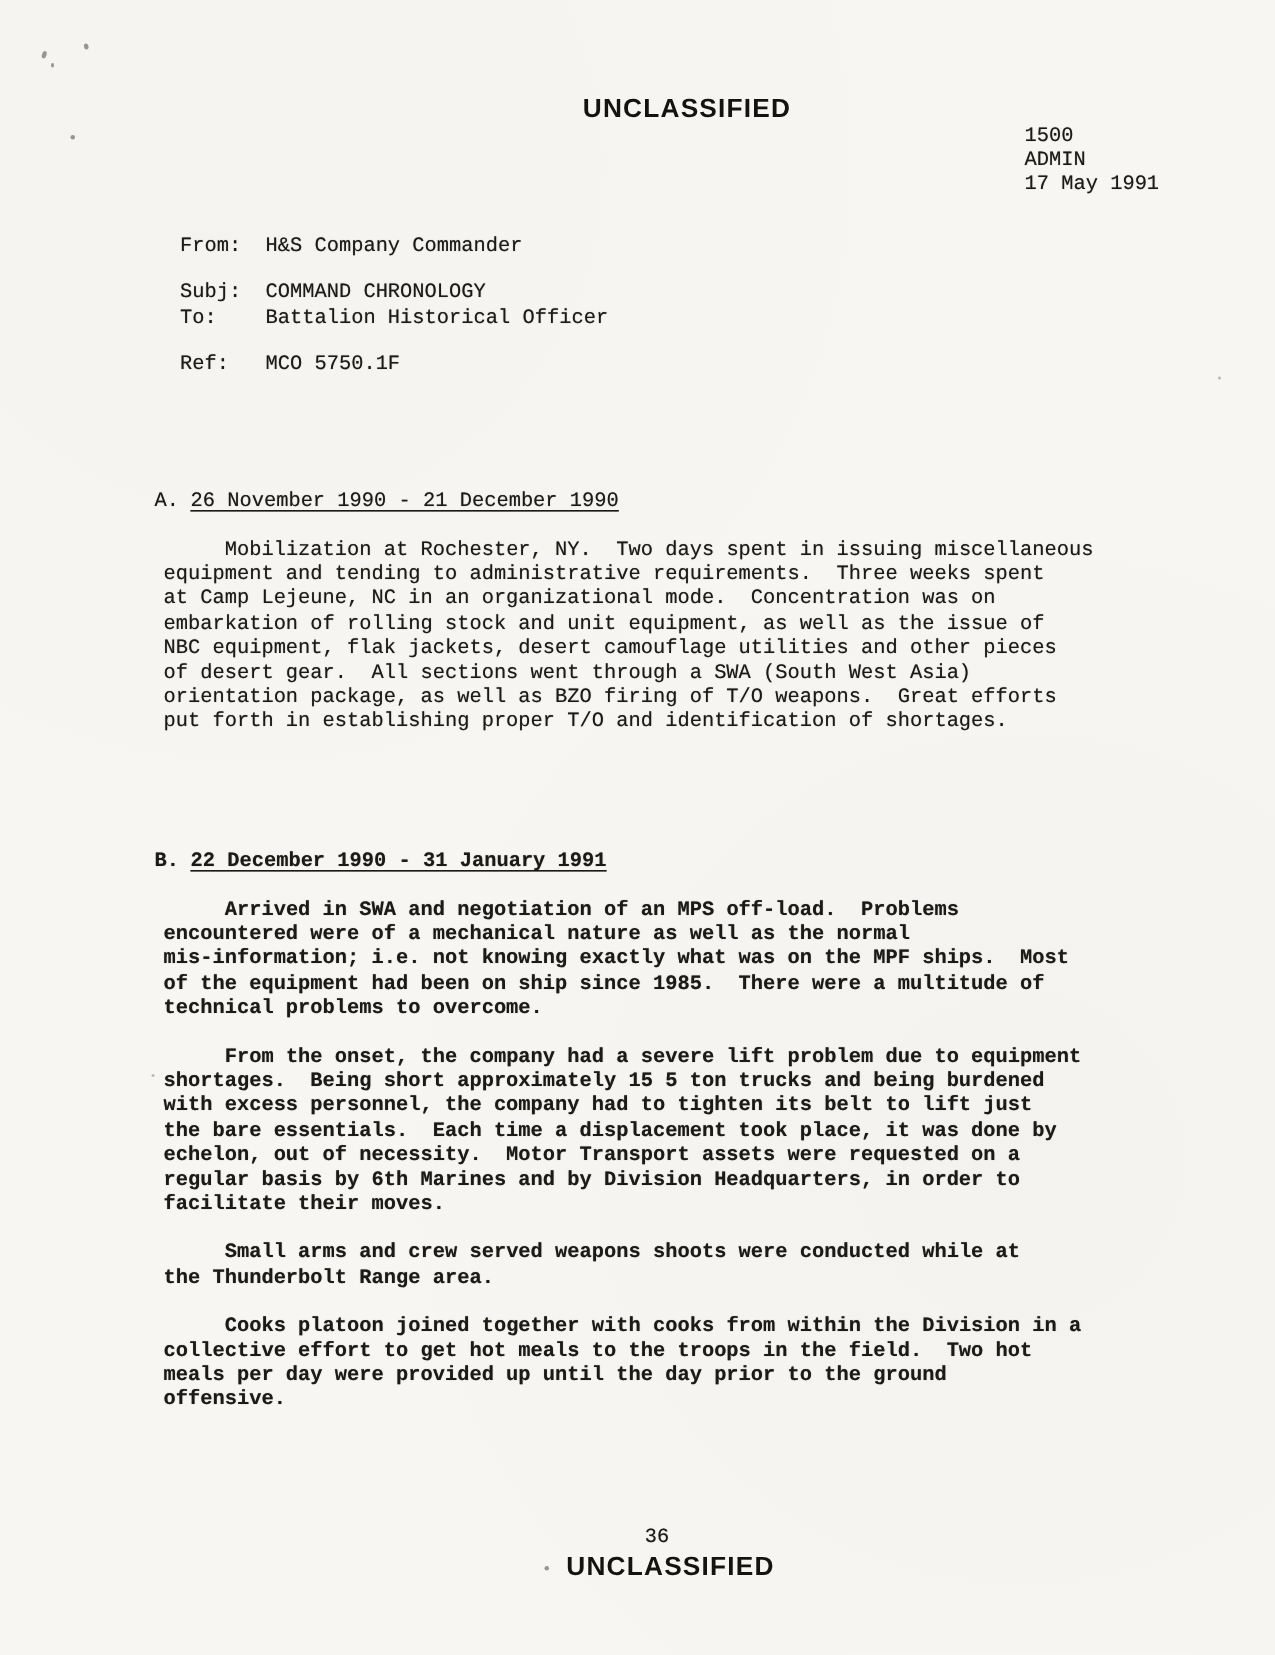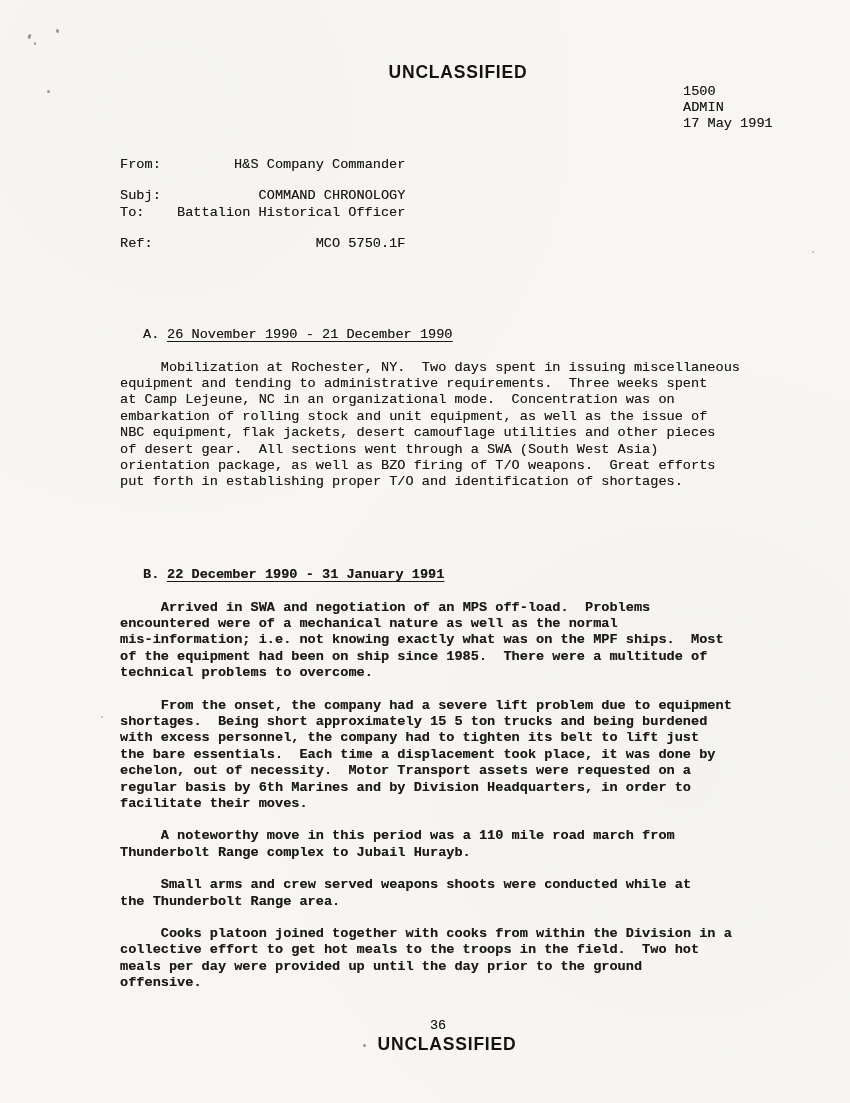--- a/index.html
+++ b/index.html
@@ -38,42 +38,42 @@
     font-size: 13.6px;
     line-height: 16.2px;
     white-space: pre;
   }
   .letterhead {
     position: absolute;
     top: 157px; left: 120px;
     font-size: 13.6px;
     line-height: 16.4px;
   }
-  .lh-row { display: flex; justify-content: space-between; }
+  .lh-row { display: flex; }
   .lh-row.spaced { margin-top: 15px; }
   .lh-label { width: 57px; flex: 0 0 57px; }
 
   .doc-body {
     position: absolute;
     top: 278px; left: 103px;
     width: 700px;
     font-size: 13.6px;
     line-height: 16.4px;
     white-space: pre-wrap;
   }
   .section + .section { margin-top: 11px; font-weight: bold; }
-  .section-heading { margin-bottom: 16px; margin-left: 40px; }
+  .section-heading { margin-bottom: 16px; }
   .sec-letter { display: inline-block; width: 24px; }
   .sec-title {
     text-decoration: underline;
     text-underline-offset: 3px;
     text-decoration-thickness: 1px;
   }
   .para {
-    margin-left: 17px;
+    margin-left: 6px;
     margin-bottom: 16px;
   }
 
   .page-number {
     position: absolute;
     top: 1018px; left: 0; width: 100%;
     text-align: center;
     transform: translateX(13px);
     font-size: 13.5px;
   }
@@ -141,22 +141,21 @@
     <section class="section"><div class="section-heading"><span class="sec-letter">B.</span><span class="sec-title">22 December 1990 - 31 January 1991</span></div><p class="para">     Arrived in SWA and negotiation of an MPS off-load.  Problems
 encountered were of a mechanical nature as well as the normal
 mis-information; i.e. not knowing exactly what was on the MPF ships.  Most
 of the equipment had been on ship since 1985.  There were a multitude of
 technical problems to overcome.</p><p class="para">     From the onset, the company had a severe lift problem due to equipment
 shortages.  Being short approximately 15 5 ton trucks and being burdened
 with excess personnel, the company had to tighten its belt to lift just
 the bare essentials.  Each time a displacement took place, it was done by
 echelon, out of necessity.  Motor Transport assets were requested on a
 regular basis by 6th Marines and by Division Headquarters, in order to
-facilitate their moves.</p><p class="para">     A noteworthy move in this period was a 110 mile road march from
-Thunderbolt Range complex to Jubail Hurayb.</p><p class="para">     Small arms and crew served weapons shoots were conducted while at
+facilitate their moves.</p><p class="para">     Small arms and crew served weapons shoots were conducted while at
 the Thunderbolt Range area.</p><p class="para">     Cooks platoon joined together with cooks from within the Division in a
 collective effort to get hot meals to the troops in the field.  Two hot
 meals per day were provided up until the day prior to the ground
 offensive.</p></section>
 
     
 
   </main>
 
   <div class="page-number mono-text">36</div>

